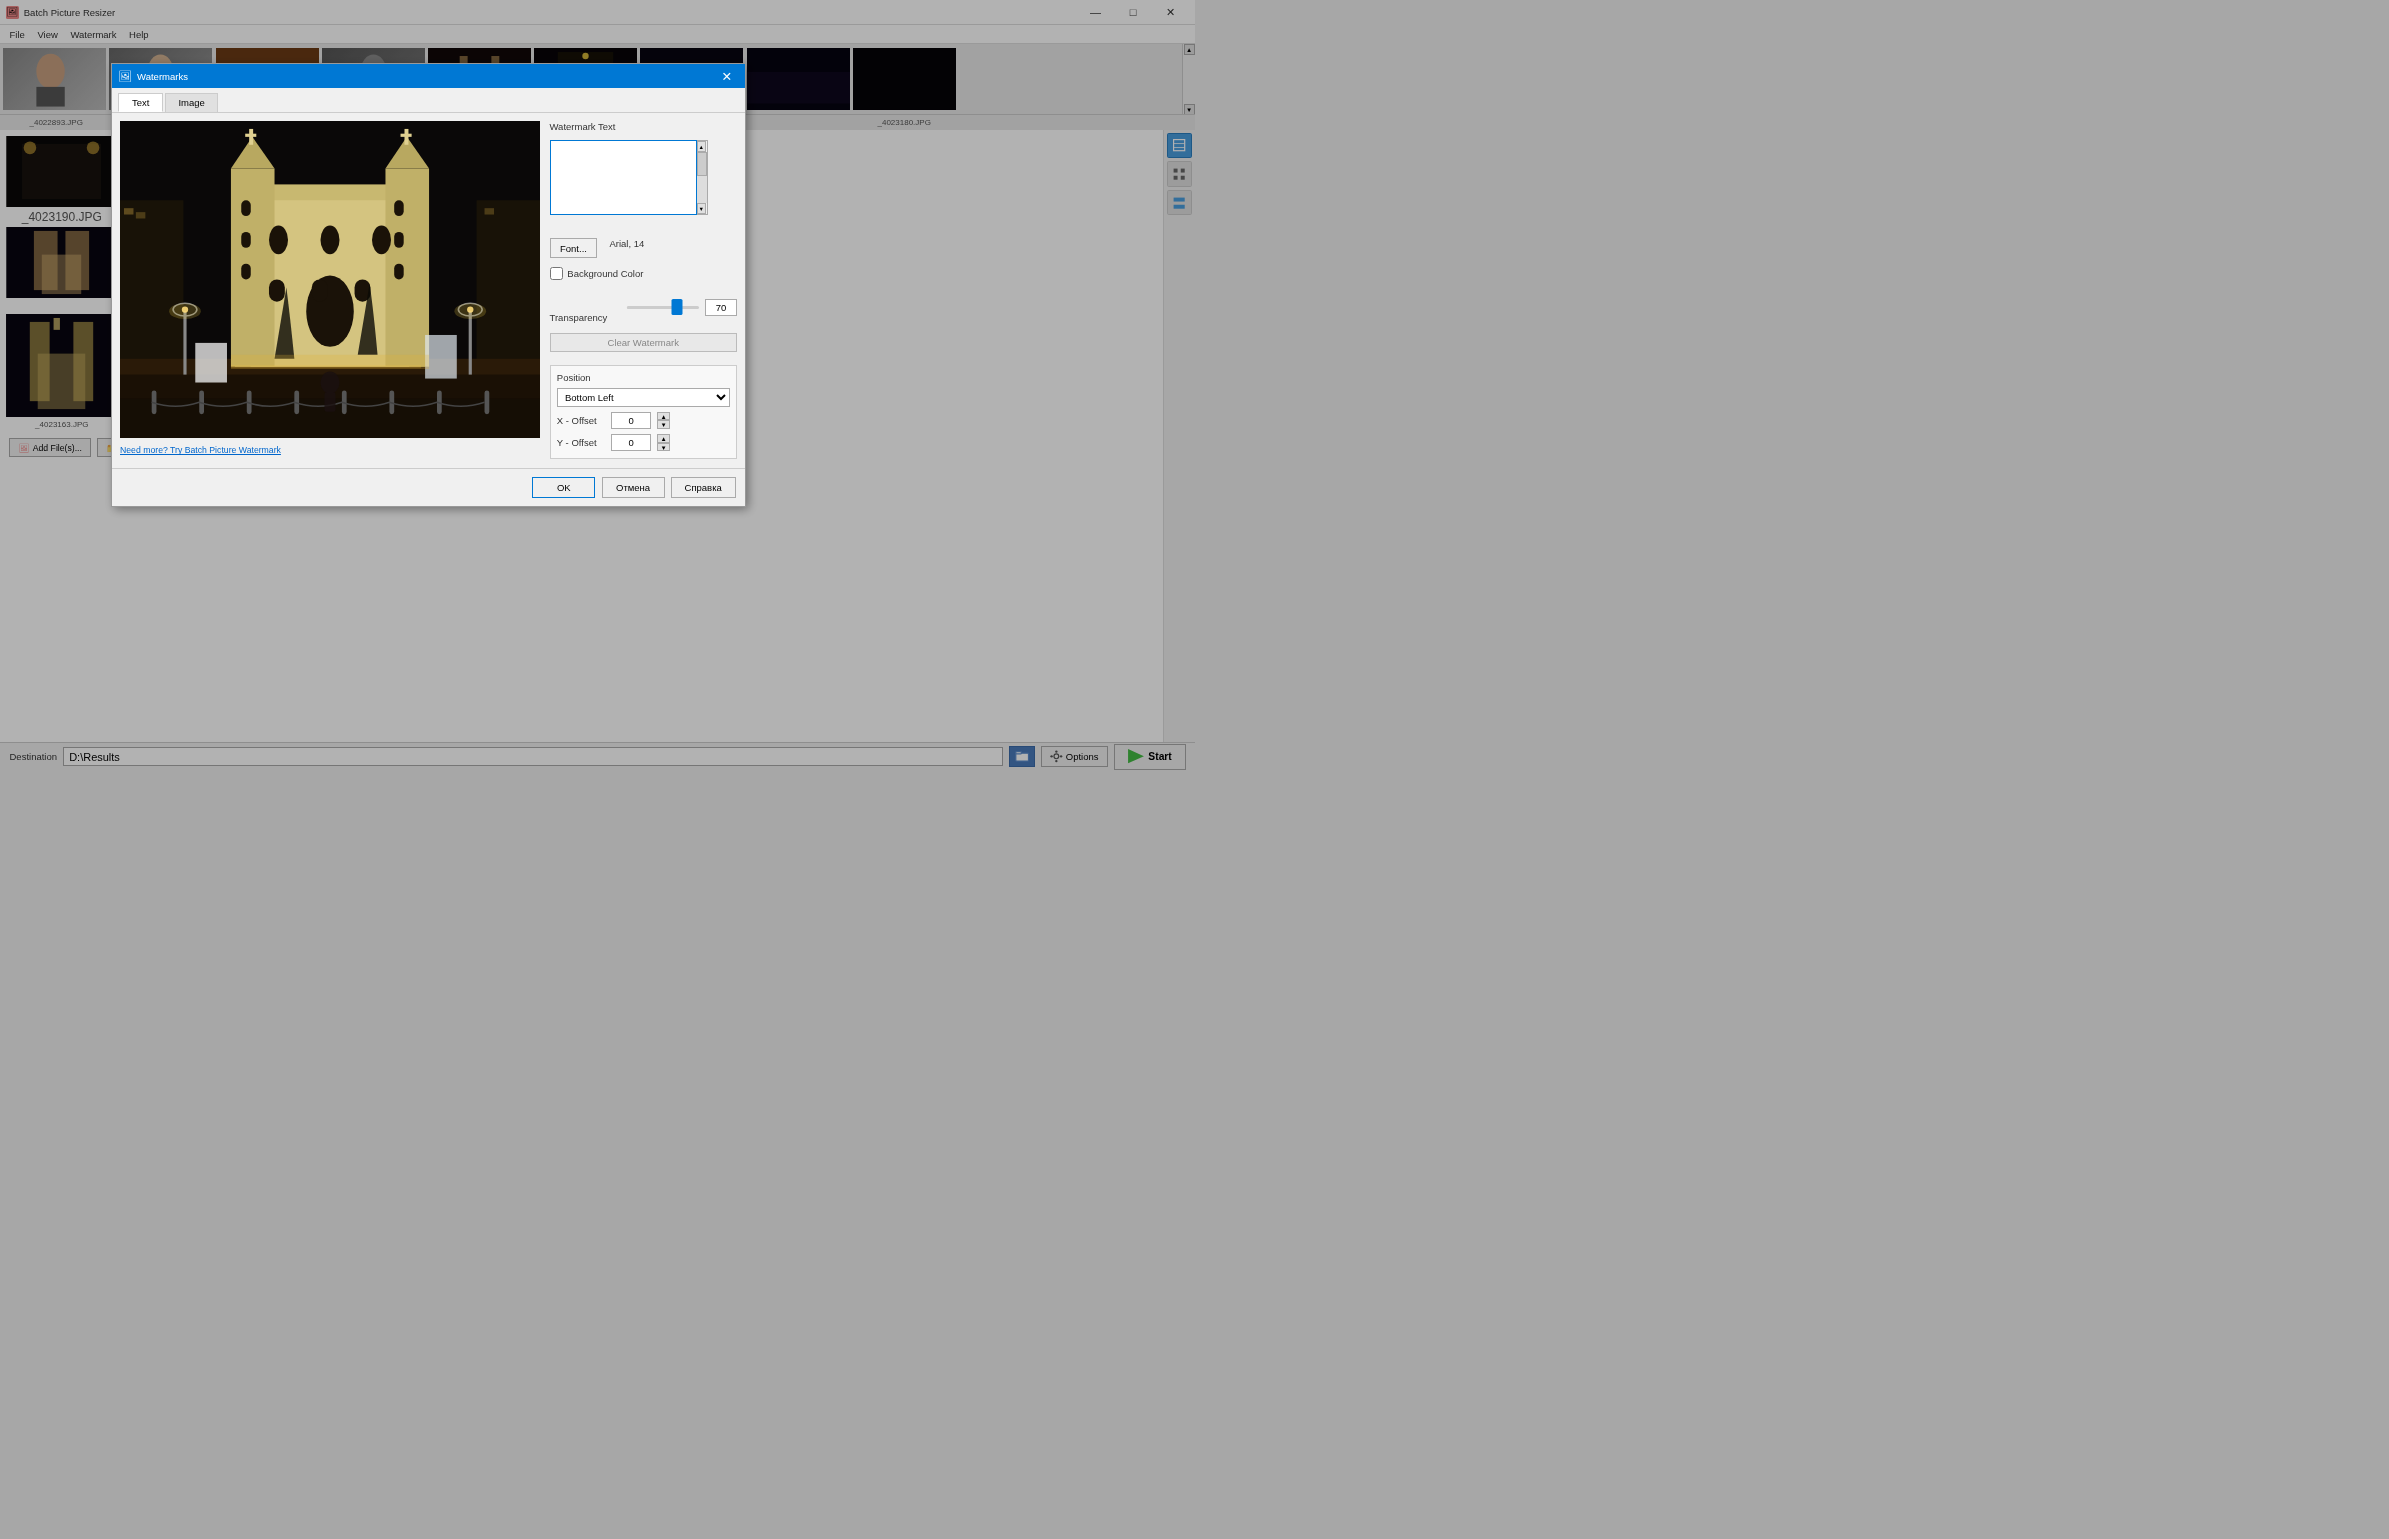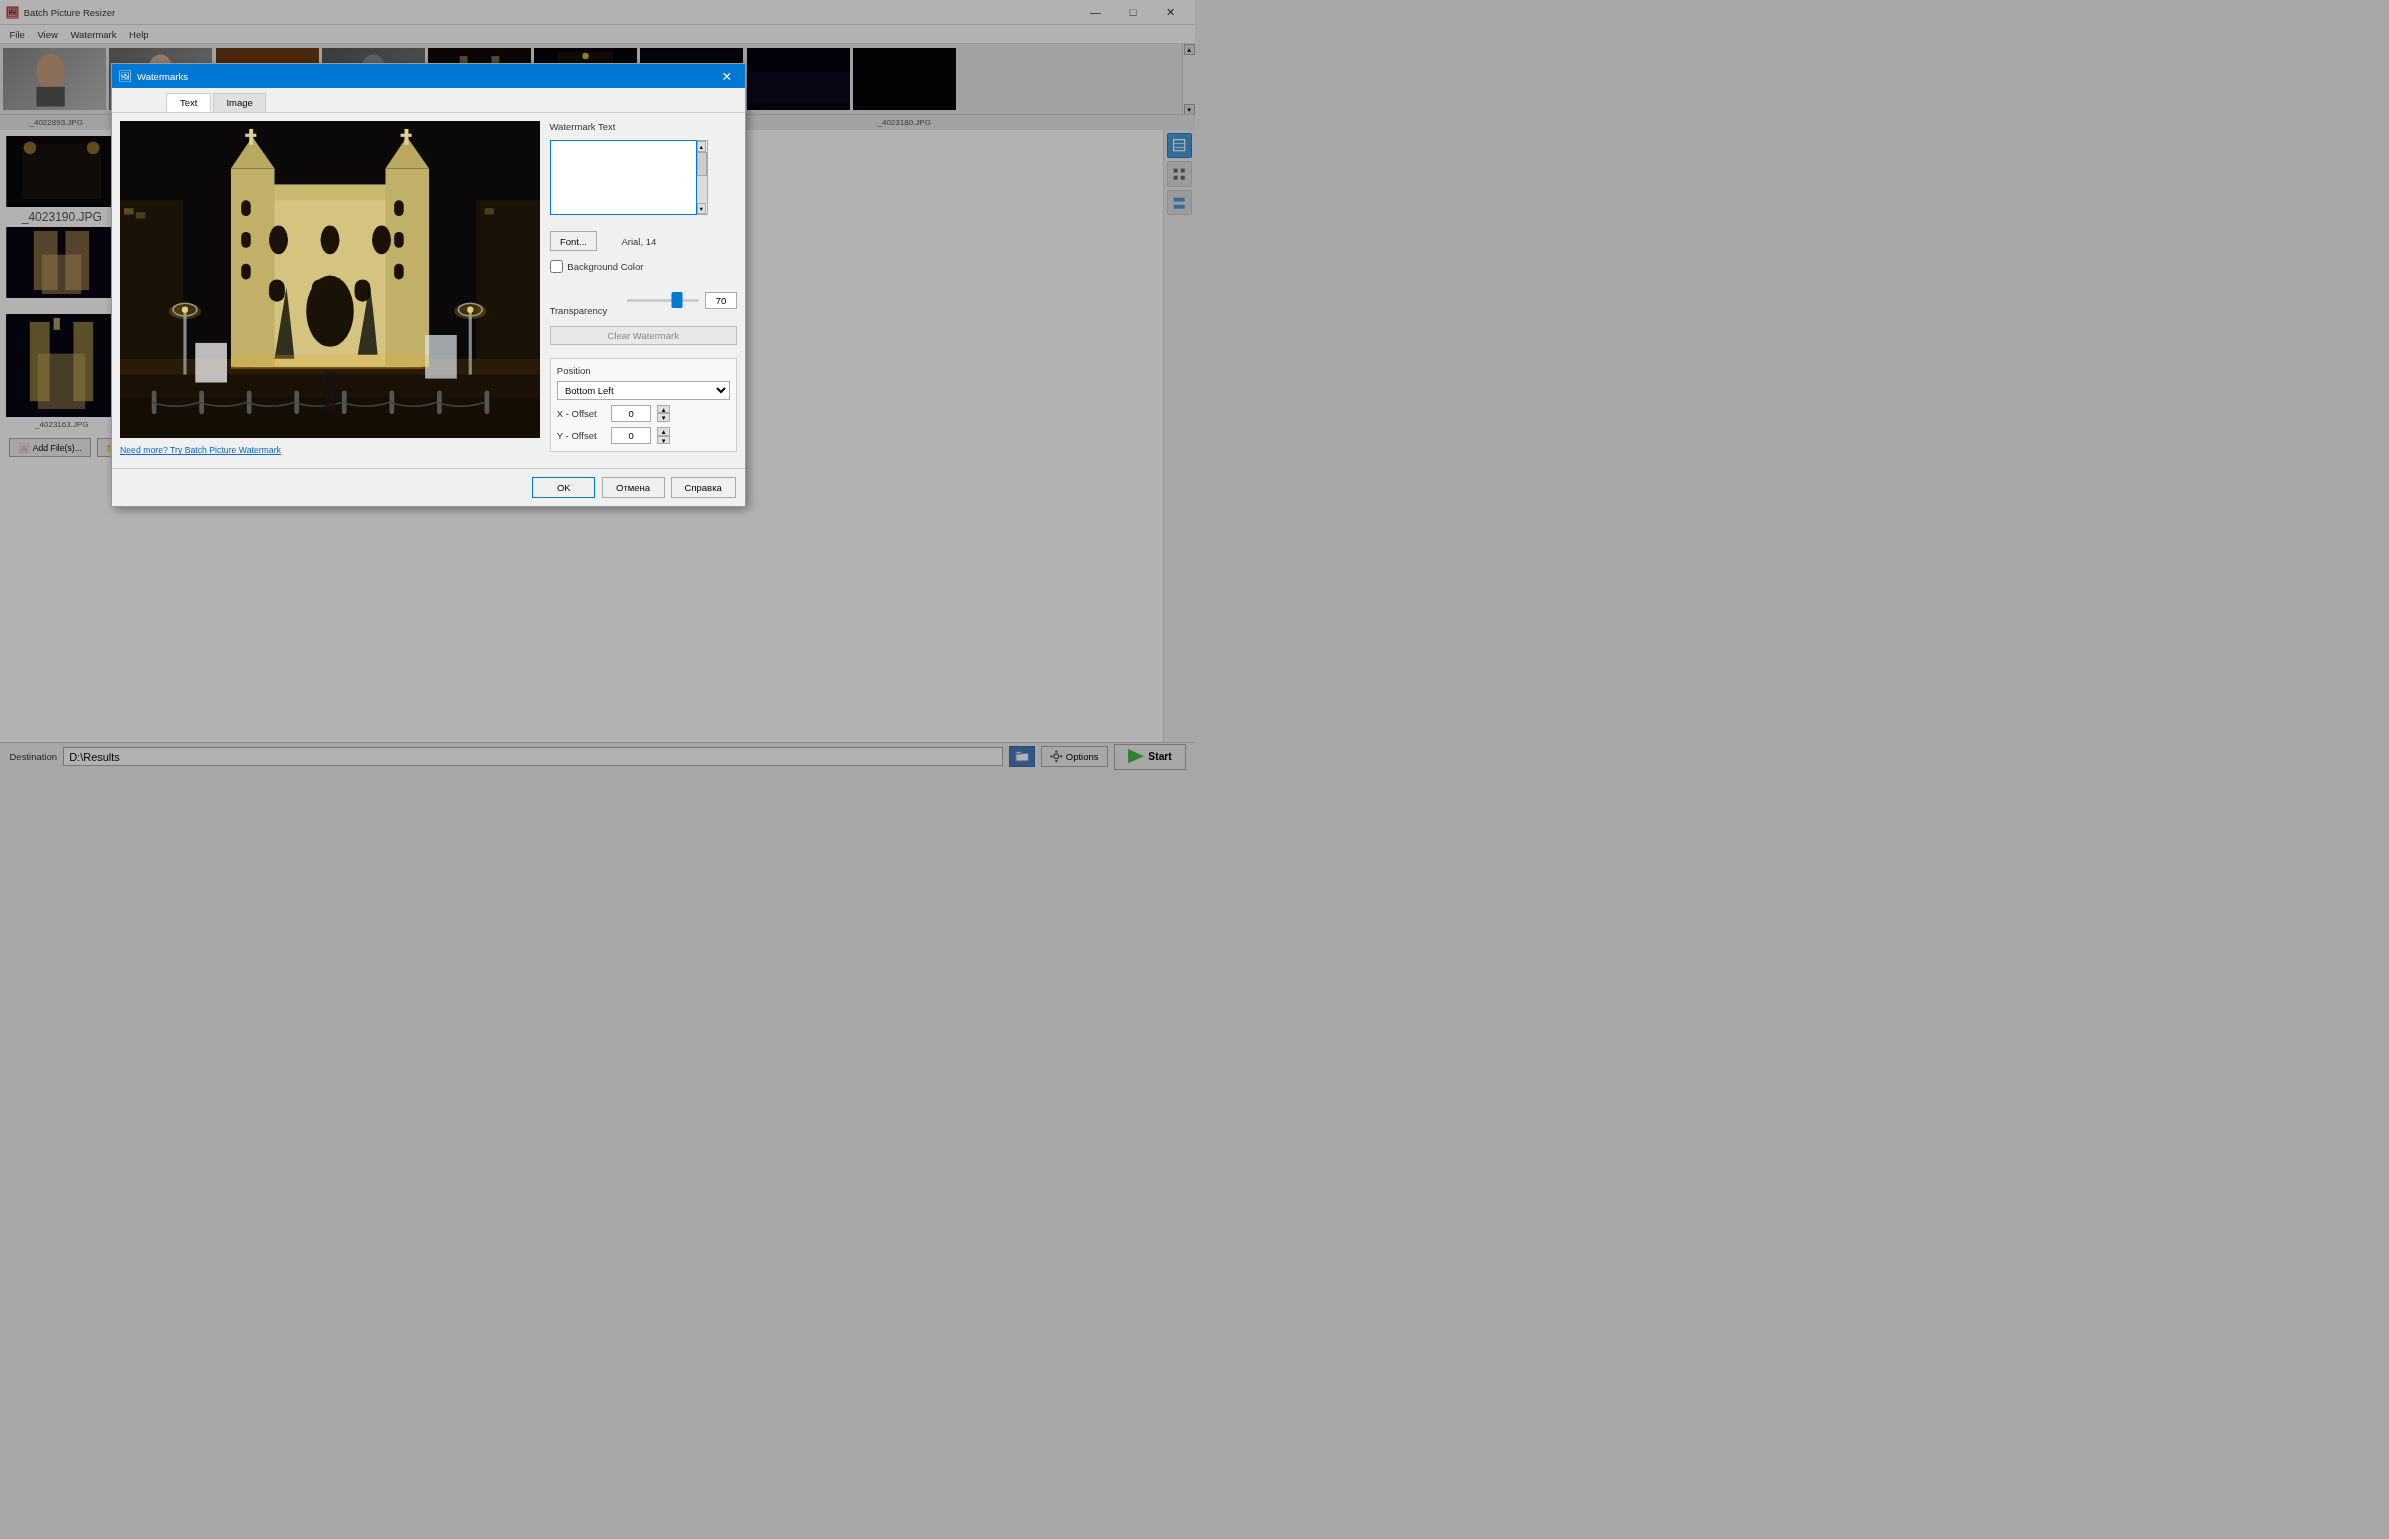--- a/index.html
+++ b/index.html
@@ -227,21 +227,20 @@
       background: #e0e0e0;
       cursor: pointer;
       font-size: 9.5px;
       margin-right: 1.6px;
     }
     .tab-btn.active {
       background: #fff;
       border-bottom: 0.8px solid #fff;
       position: relative;
       z-index: 1;
-      margin-left: 48px;
     }
 
     
     .modal-body {
       display: flex;
       flex: 1;
       padding: 8px;
       gap: 9.5px;
     }
 
@@ -270,23 +269,22 @@
       width: 100%;
       height: 79px;
       border: 1.6px solid #0078d4;
       padding: 3.2px;
       font-size: 9.5px;
       resize: none;
       background: #fff;
     }
     .font-row {
       display: flex;
-      align-items: center;
-      gap: 24px;
-      margin-top: 10px;
+      gap: 12px;
+      margin-top: 17px;
     }
     .font-btn {
       padding: 3.2px 9.5px;
       background: #f0f0f0;
       border: 0.8px solid #aaa;
       cursor: pointer;
       font-size: 9.5px;
     }
     .font-info {
       font-size: 9.5px;

